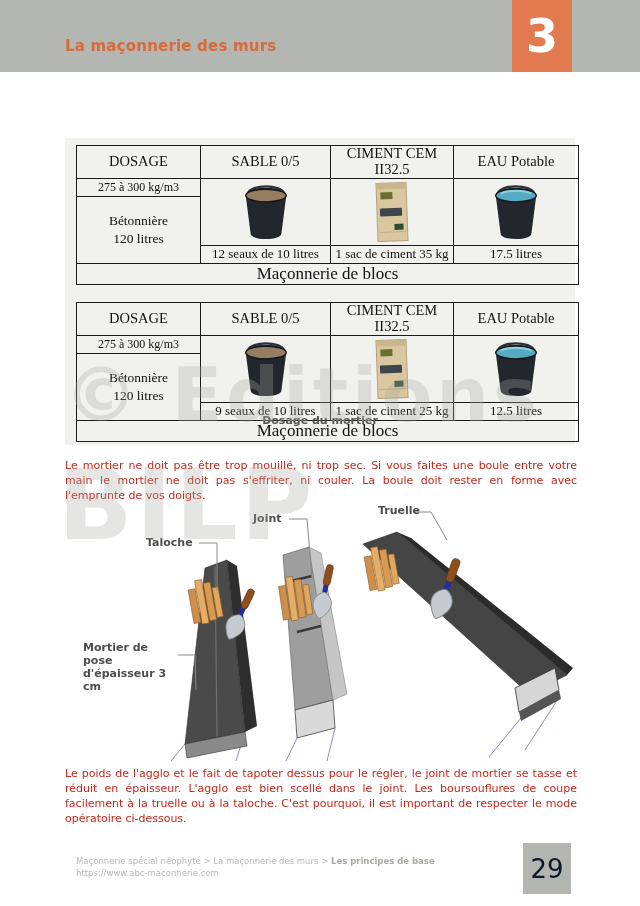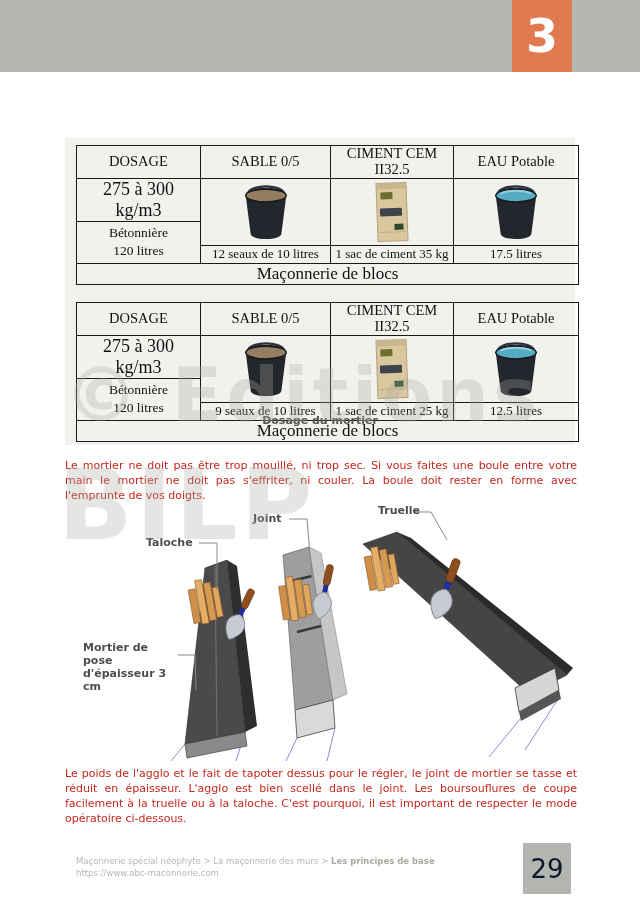--- a/index.html
+++ b/index.html
@@ -19,21 +19,21 @@
   .article-title{font-size:18px;font-weight:bold;color:#b9b8b3;margin-left:7px;letter-spacing:.3px;}
 
   
   .figure-panel{position:absolute;left:65px;top:138px;width:510px;height:307px;background:#f1f1ee;}
   table.dosage{border-collapse:collapse;table-layout:fixed;width:482px;margin-left:11px;
                font-family:"Liberation Serif","DejaVu Serif",serif;color:#111;padding-left:32px;}
   .t1{margin-top:7px;} .t2{margin-top:17px;}
   table.dosage td{border:1px solid #1a1a1a;text-align:center;vertical-align:middle;padding:0 2px;}
   table.dosage{border:1.5px solid #111;}
   td.th{height:26px;font-size:14.5px;white-space:pre-line;line-height:1.1;}
-  td.rate{height:17px;font-size:18px;}
+  td.rate{height:17px;font-size:12px;}
   td.mixer{font-size:13.5px;white-space:pre-line;line-height:1.35;}
   td.imgc{height:65px;}
   td.val{height:17px;font-size:13px;}
   td.spanrow{height:17px;font-size:17px;margin-top:24px;}
   .c1{width:119px;} .c2{width:125px;margin-top:12px;} .c3{width:118px;} .c4{width:120px;}
   .cellimg{display:block;margin:1px auto;}
 
   .fig-caption{position:absolute;left:0;top:276px;width:510px;text-align:center;
                font-size:11px;font-weight:bold;color:#57564f;}
 
@@ -62,20 +62,21 @@
   .page-box{position:absolute;left:523px;top:843px;width:48px;height:51px;background:#b2b5b0;
             display:flex;align-items:center;justify-content:center;}
   .page-num{color:#0f172a;font-size:26px;line-height:1;}
 </style>
 </head>
 <body>
 
 <div class="page">
 
   <div class="band">
+    <div class="band-title">La maçonnerie des murs</div>
     <div class="chapter-box">
       <span class="chapter-num">3</span>
     </div>
   </div>
 
 
   <div class="figure-panel">
 
     <table class="dosage t1">
       <tbody>

